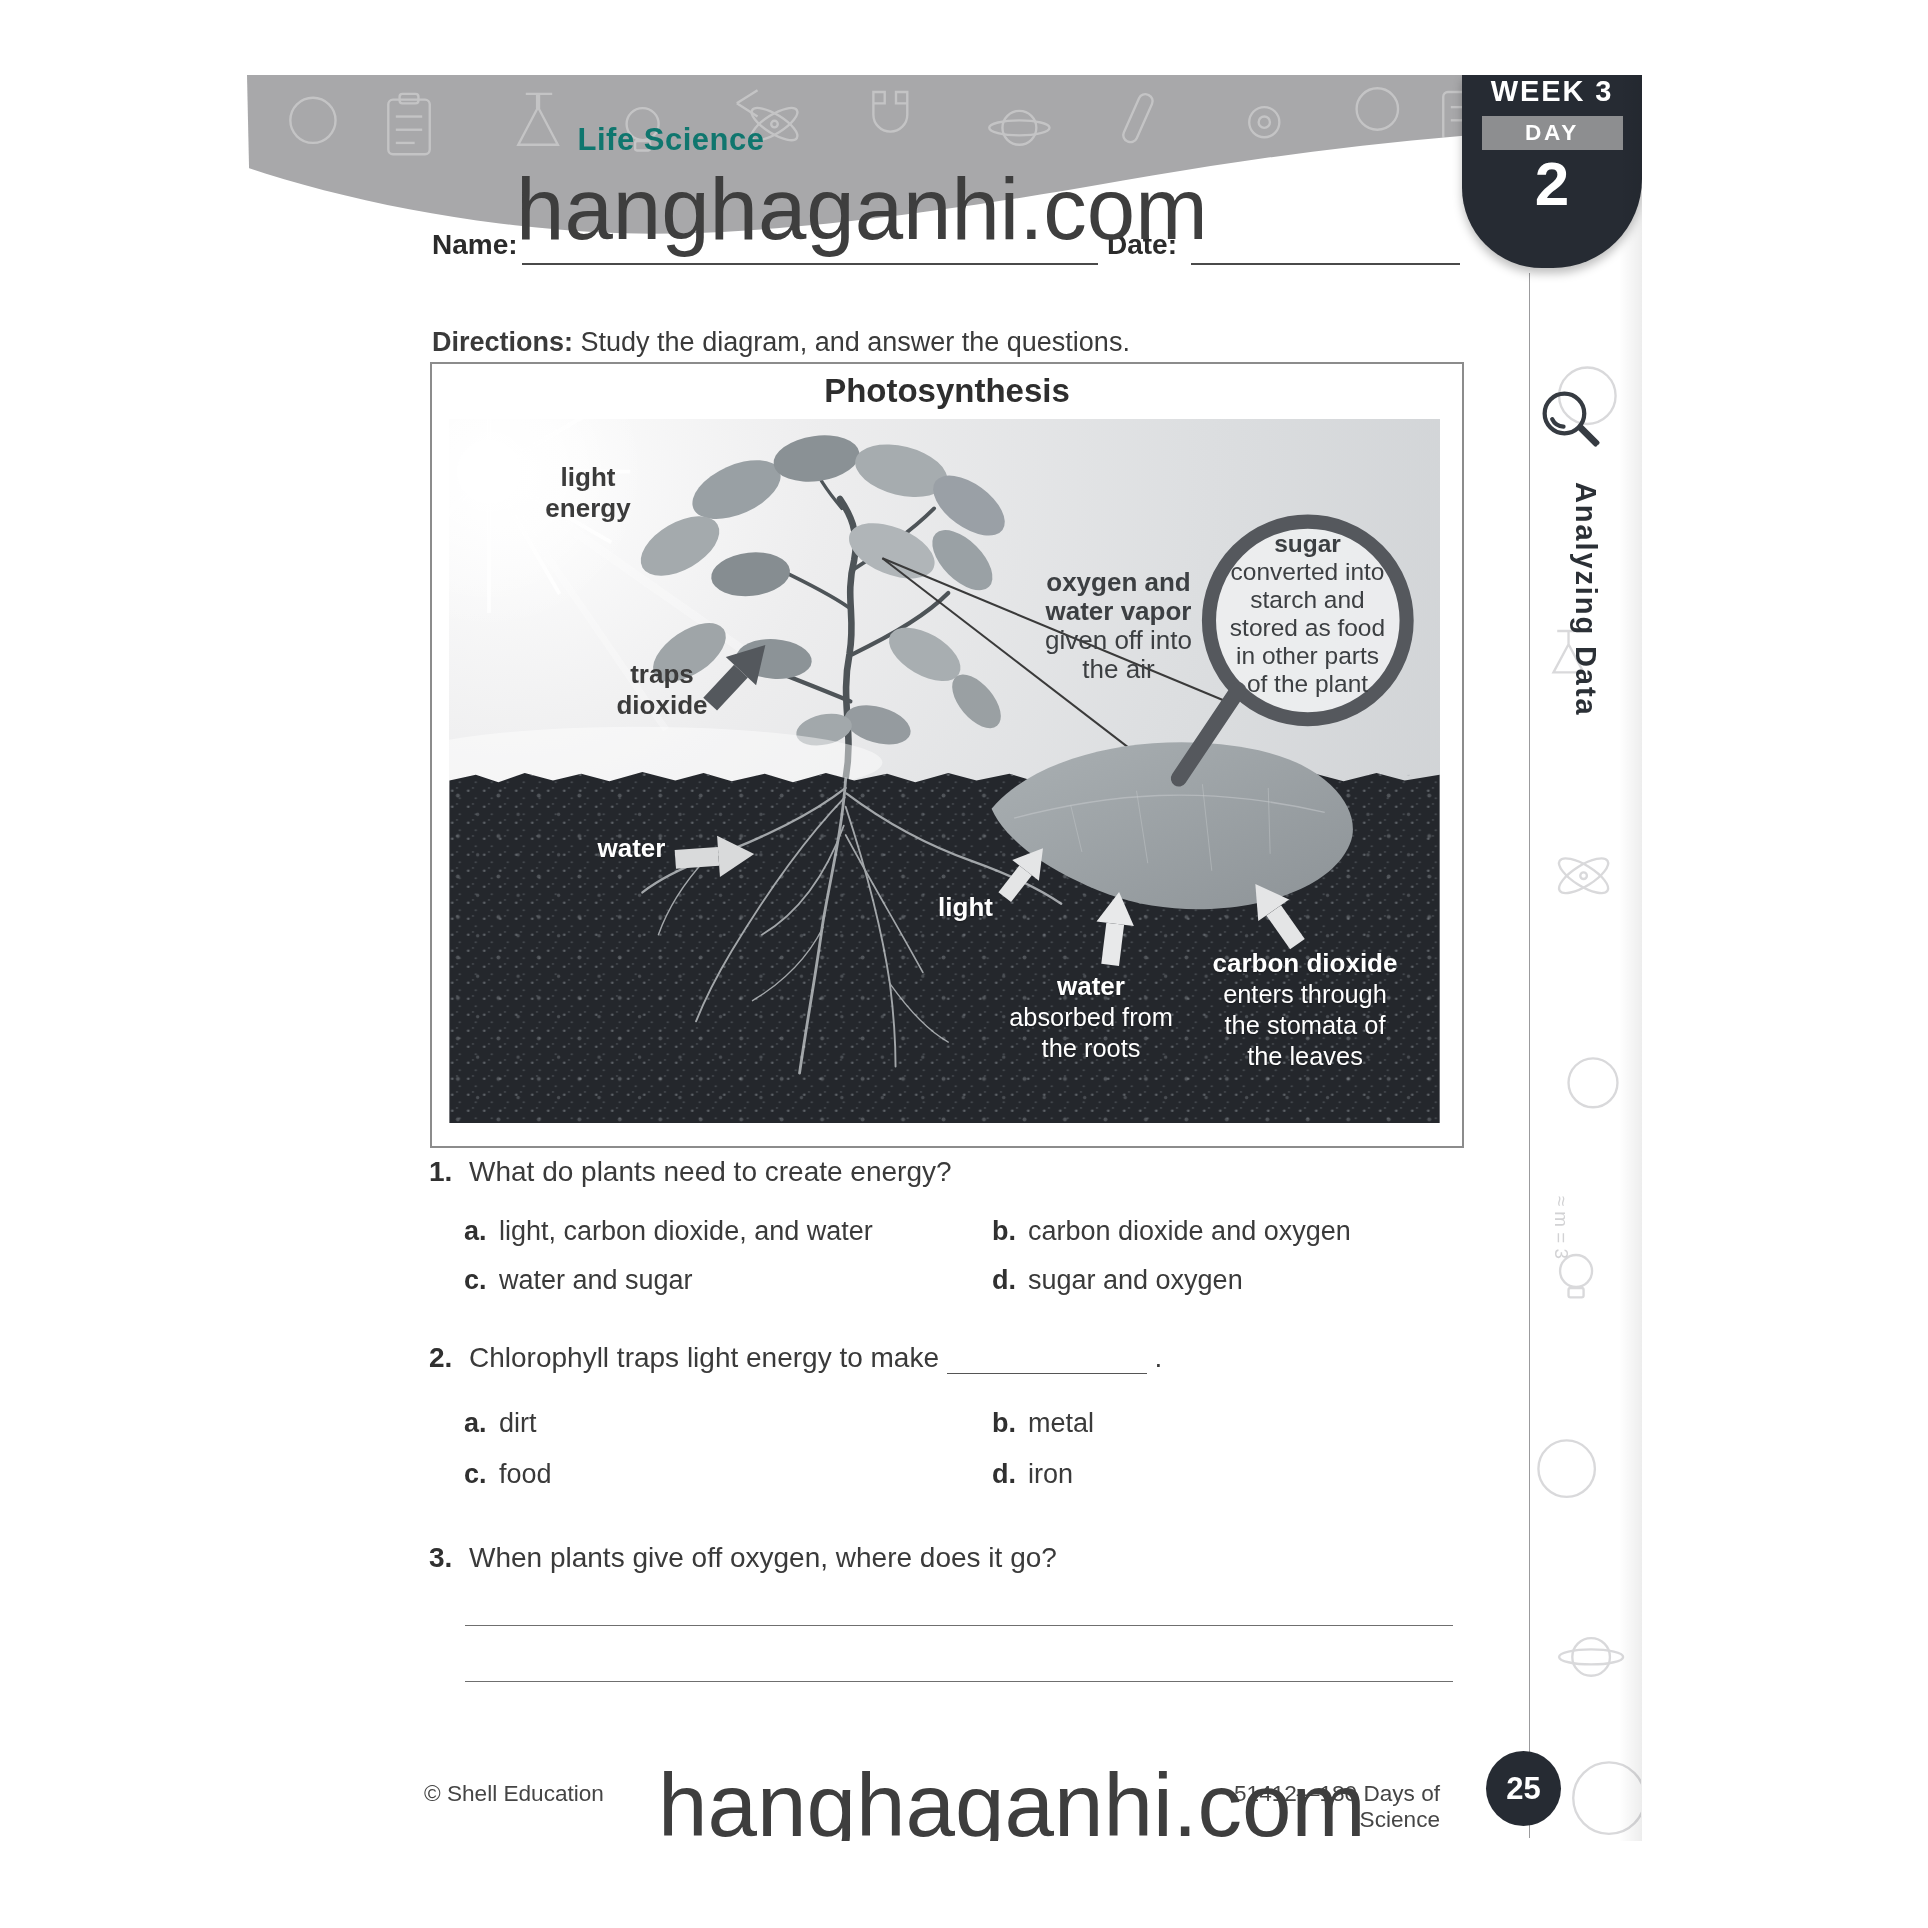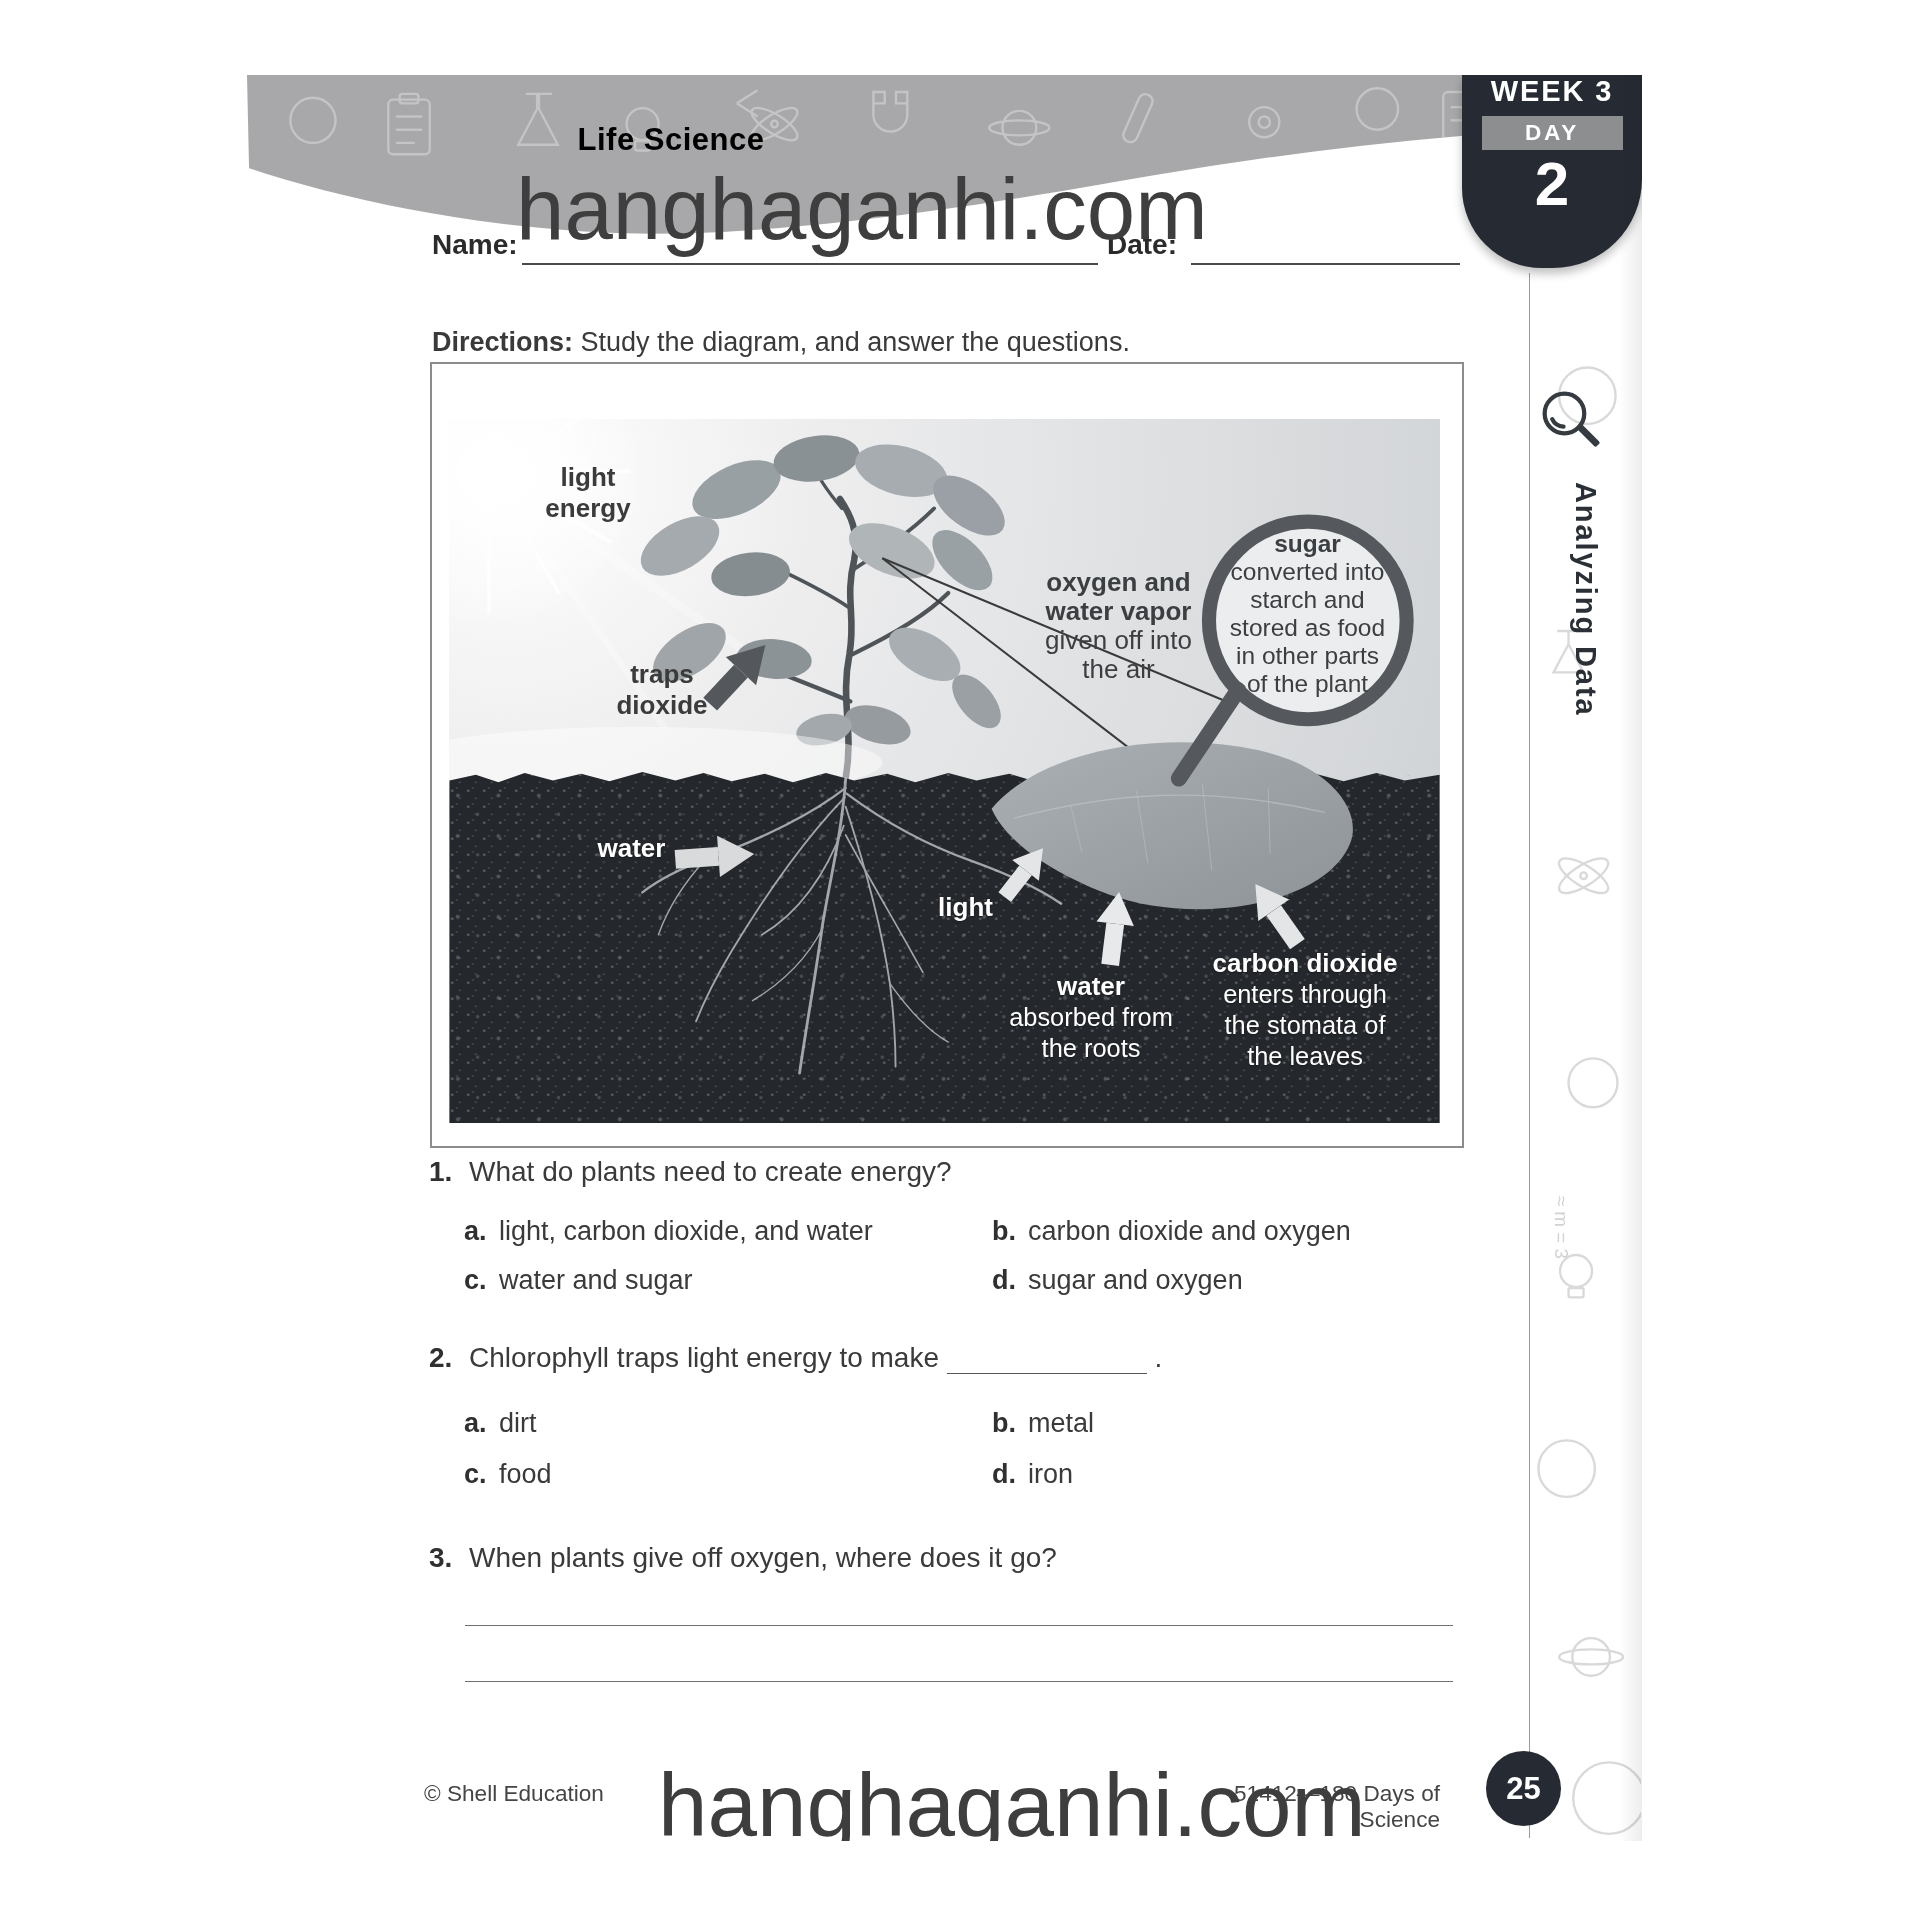--- a/index.html
+++ b/index.html
@@ -1,21 +1,21 @@
 <!DOCTYPE html>
 <html style="font-size:15px"><head>
 <meta charset="utf-8">
 <style>
   html,body{margin:0;padding:0;background:#ffffff;width:1928px;height:1928px;overflow:hidden;
     font-family:"Liberation Sans", sans-serif;}
   .abs{position:absolute;}
   .page{position:absolute;left:247px;top:75px;width:1395px;height:1766px;background:#ffffff;
     clip-path:polygon(0px 0px,1395px 0px,1395px 1766px,39px 1766px);
     filter:drop-shadow(-11.3px 11.3px 15px rgba(0,0,0,.32)) drop-shadow(0px 4.7px 7.5px rgba(0,0,0,.18));}
-  .life-science{font-size:31px;font-weight:bold;color:#000000;letter-spacing:0.5px;}
+  .life-science{font-size:31px;font-weight:bold;color:#0f766e;letter-spacing:0.5px;}
   .badge{position:absolute;left:1215px;top:0;width:180px;height:193px;background:#262b33;
     border-radius:0 0 89px 80px;text-align:center;box-shadow:0 5.6px 9.4px rgba(0,0,0,.25);z-index:5;}
   .badge .wk{color:#fff;font-weight:bold;font-size:29px;letter-spacing:1.9px;}
   .badge .daybar{margin:7.5px auto 0 auto;width:141px;height:34px;background:#8d8e90;color:#fff;
     font-weight:bold;font-size:22.6px;letter-spacing:2.8px;line-height:34px;}
   .badge .num{color:#fff;font-weight:bold;font-size:62px;line-height:66px;margin-top:1.9px;}
   .wm{color:#3e3e3e;font-weight:400;white-space:nowrap;}
   .lbl{font-weight:bold;font-size:28px;color:#2b2b2b;}
   .wline{border-bottom:2.4px solid #4a4a4a;height:0;}
   .dirs{font-size:27px;color:#3a3a3a;}
@@ -107,20 +107,21 @@
   <div class="abs wline" style="left:275px;top:188px;width:576px;"></div>
   <div class="abs lbl" style="left:860px;top:154px;">Date:</div>
   <div class="abs wline" style="left:944px;top:188px;width:269px;"></div>
 
   <div class="abs dirs" style="left:185px;top:252px;">
     <span class="b">Directions:</span>
     <span>Study the diagram, and answer the questions.</span>
   </div>
 
   <div class="dbox">
+    <div class="dtitle">Photosynthesis</div>
 
     <div class="photo">
       <svg class="abs" style="left:0;top:0;" width="991" height="704" viewBox="0 0 1052 748">
         <defs>
           <radialGradient id="sunGrad" cx="50%" cy="50%" r="50%">
             <stop offset="0%" stop-color="#ffffff" stop-opacity="1"></stop>
             <stop offset="45%" stop-color="#ffffff" stop-opacity=".55"></stop>
             <stop offset="100%" stop-color="#ffffff" stop-opacity="0"></stop>
           </radialGradient>
           <pattern id="pSpeck" width="17" height="17" patternUnits="userSpaceOnUse">

